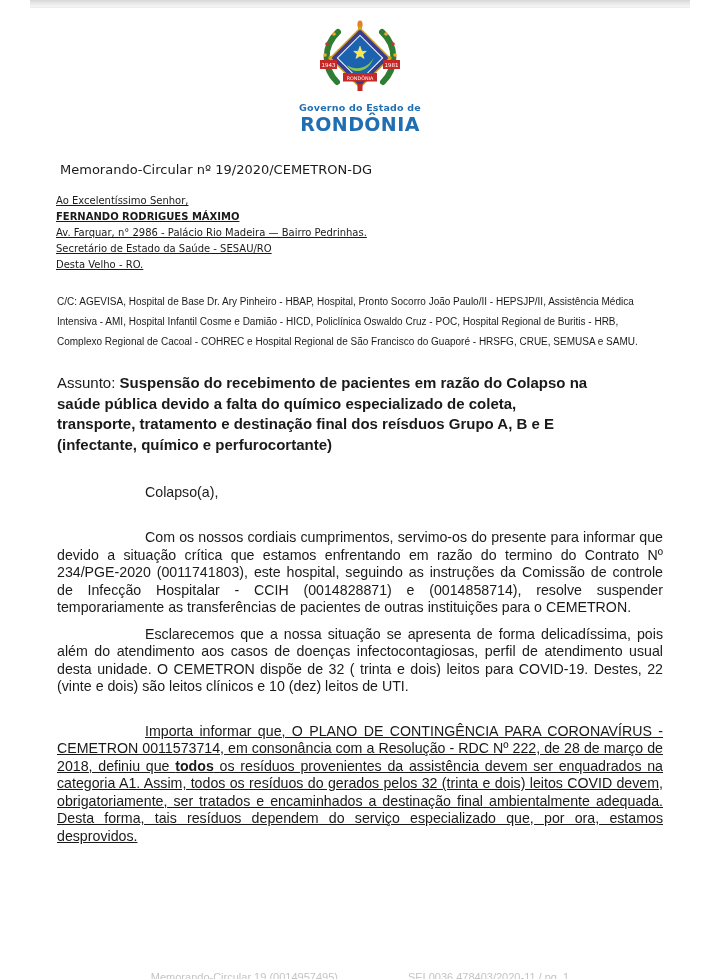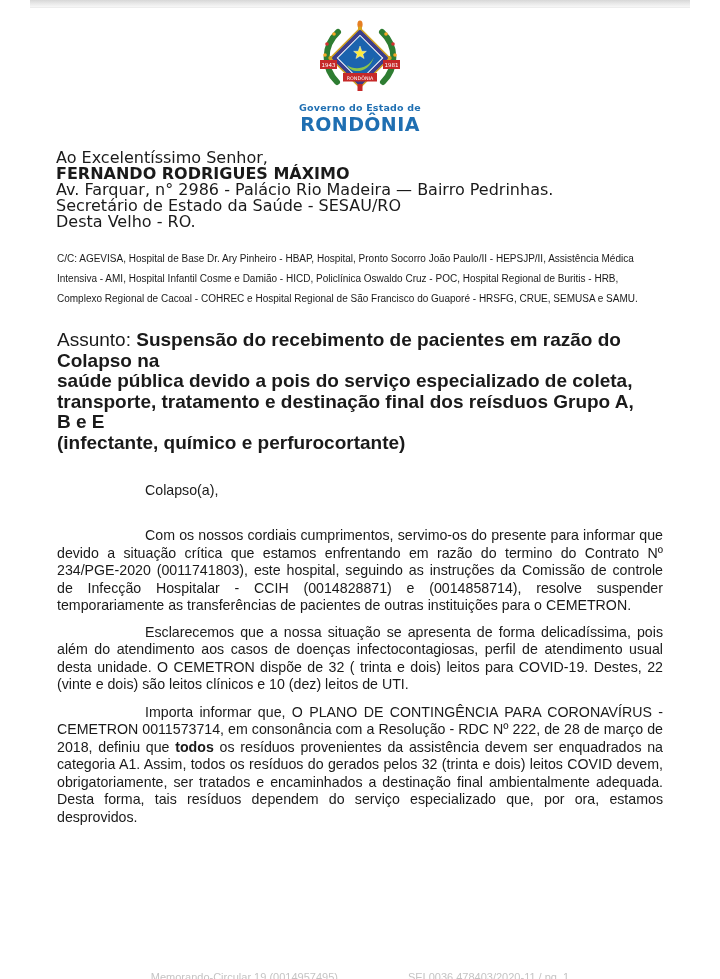--- a/index.html
+++ b/index.html
@@ -37,49 +37,49 @@
     text-align:center;
     font-size:13px; line-height:16px;
     color:#111;
   }
   .memo-number {
     margin:26px 0 0 30px;
     font-size:13px; line-height:17px;
   }
   .recipient {
     margin:15px 27px 0 26px;
-    font-size:16px; line-height:16px;
+    font-size:10px; line-height:16px;text-decoration:underline;
   }
   .recipient .name { font-weight:bold; }
   .cc-block {
     margin:19px 27px 0 27px;
     font-family:"Liberation Sans", sans-serif;
     font-size:10px; line-height:20px;
   }
   .subject-block {
     margin:21px 40px 0 27px;
     font-family:"Liberation Sans", sans-serif;
-    font-size:19px; line-height:20.5px;
+    font-size:15px; line-height:20.5px;
     font-weight:bold;
   }
   .subject-block .label { font-weight:normal; }
   .greeting {
     margin:28px 0 0 115px;
     font-family:"Liberation Sans", sans-serif;
     font-size:14.2px; line-height:18px;
   }
   .para {
     margin:9px 27px 0 27px;
     font-family:"Liberation Sans", sans-serif;
     font-size:14.2px; line-height:17.5px;
     text-align:justify;
     text-indent:88px;
   }
   .para.first { margin-top:28px; }
-  .para.third { margin-top:10px; }
+  .para.third { margin-top:27px;text-decoration:underline; }
   .doc-footer {
     position:absolute; top:971px; left:0; width:100%;
     display:flex; justify-content:center; gap:70px;
     font-family:"Liberation Sans", sans-serif;
     font-size:11px; line-height:13px;
     color:#c4c4c4;
     white-space:nowrap;
   }
 </style>
 </head>
@@ -129,36 +129,37 @@
       <rect x="26" y="53" width="34" height="8.5" fill="#c62828"></rect>
       <text x="43" y="59.5" text-anchor="middle" font-size="4.8" fill="#ffffff">RONDÔNIA</text>
       <rect x="40.5" y="64" width="5" height="7" fill="#c62828"></rect>
     </svg>
   </div>
 
   <div class="gov-line">Governo do Estado de</div>
   <div class="state-name">RONDÔNIA</div>
 
 
+  <div class="memo-number">Memorando-Circular nº 19/2020/CEMETRON-DG</div>
 
   <div class="recipient">
     <div>Ao Excelentíssimo Senhor,</div>
     <div class="name">FERNANDO RODRIGUES MÁXIMO</div>
     <div>Av. Farquar, n° 2986 - Palácio Rio Madeira — Bairro Pedrinhas.</div>
     <div>Secretário de Estado da Saúde - SESAU/RO</div>
     <div>Desta Velho - RO.</div>
   </div>
 
   <div class="cc-block">C/C: AGEVISA,  Hospital de Base Dr. Ary Pinheiro - HBAP, Hospital, Pronto Socorro João Paulo/II - HEPSJP/II, Assistência Médica Intensiva - AMI,  Hospital Infantil Cosme e Damião - HICD,  Policlínica Oswaldo Cruz - POC, Hospital Regional de Buritis - HRB, Complexo Regional de Cacoal - COHREC e Hospital Regional de São Francisco do Guaporé - HRSFG,  CRUE, SEMUSA e SAMU.</div>
 
   <div class="subject-block">
     <div>
       <span class="label">Assunto: </span><span>Suspensão do recebimento de pacientes em razão do Colapso na</span>
     </div>
-    <div>saúde pública devido a pois do serviço especializado de coleta,</div>
+    <div>saúde pública devido a falta do químico especializado de coleta,</div>
     <div>transporte, tratamento e destinação final dos reísduos Grupo A, B e E</div>
     <div>(infectante, químico e perfurocortante)</div>
   </div>
 
   <div class="greeting">Colapso(a),</div>
 
   <p class="para first">Com os nossos cordiais cumprimentos, servimo-os do presente para informar que devido a situação crítica que estamos enfrentando em razão do termino do Contrato Nº 234/PGE-2020 (0011741803), este hospital,  seguindo as instruções da Comissão de controle de  Infecção Hospitalar - CCIH (0014828871) e (0014858714), resolve suspender temporariamente as transferências de pacientes de outras instituições para o CEMETRON.</p>
 
   <p class="para">Esclarecemos que a nossa situação se apresenta de forma delicadíssima, pois além do atendimento aos casos de doenças infectocontagiosas, perfil de atendimento usual desta unidade.  O CEMETRON  dispõe de 32 ( trinta e dois) leitos para COVID-19. Destes,  22 (vinte e dois) são leitos clínicos e 10 (dez) leitos de UTI.</p>
 

